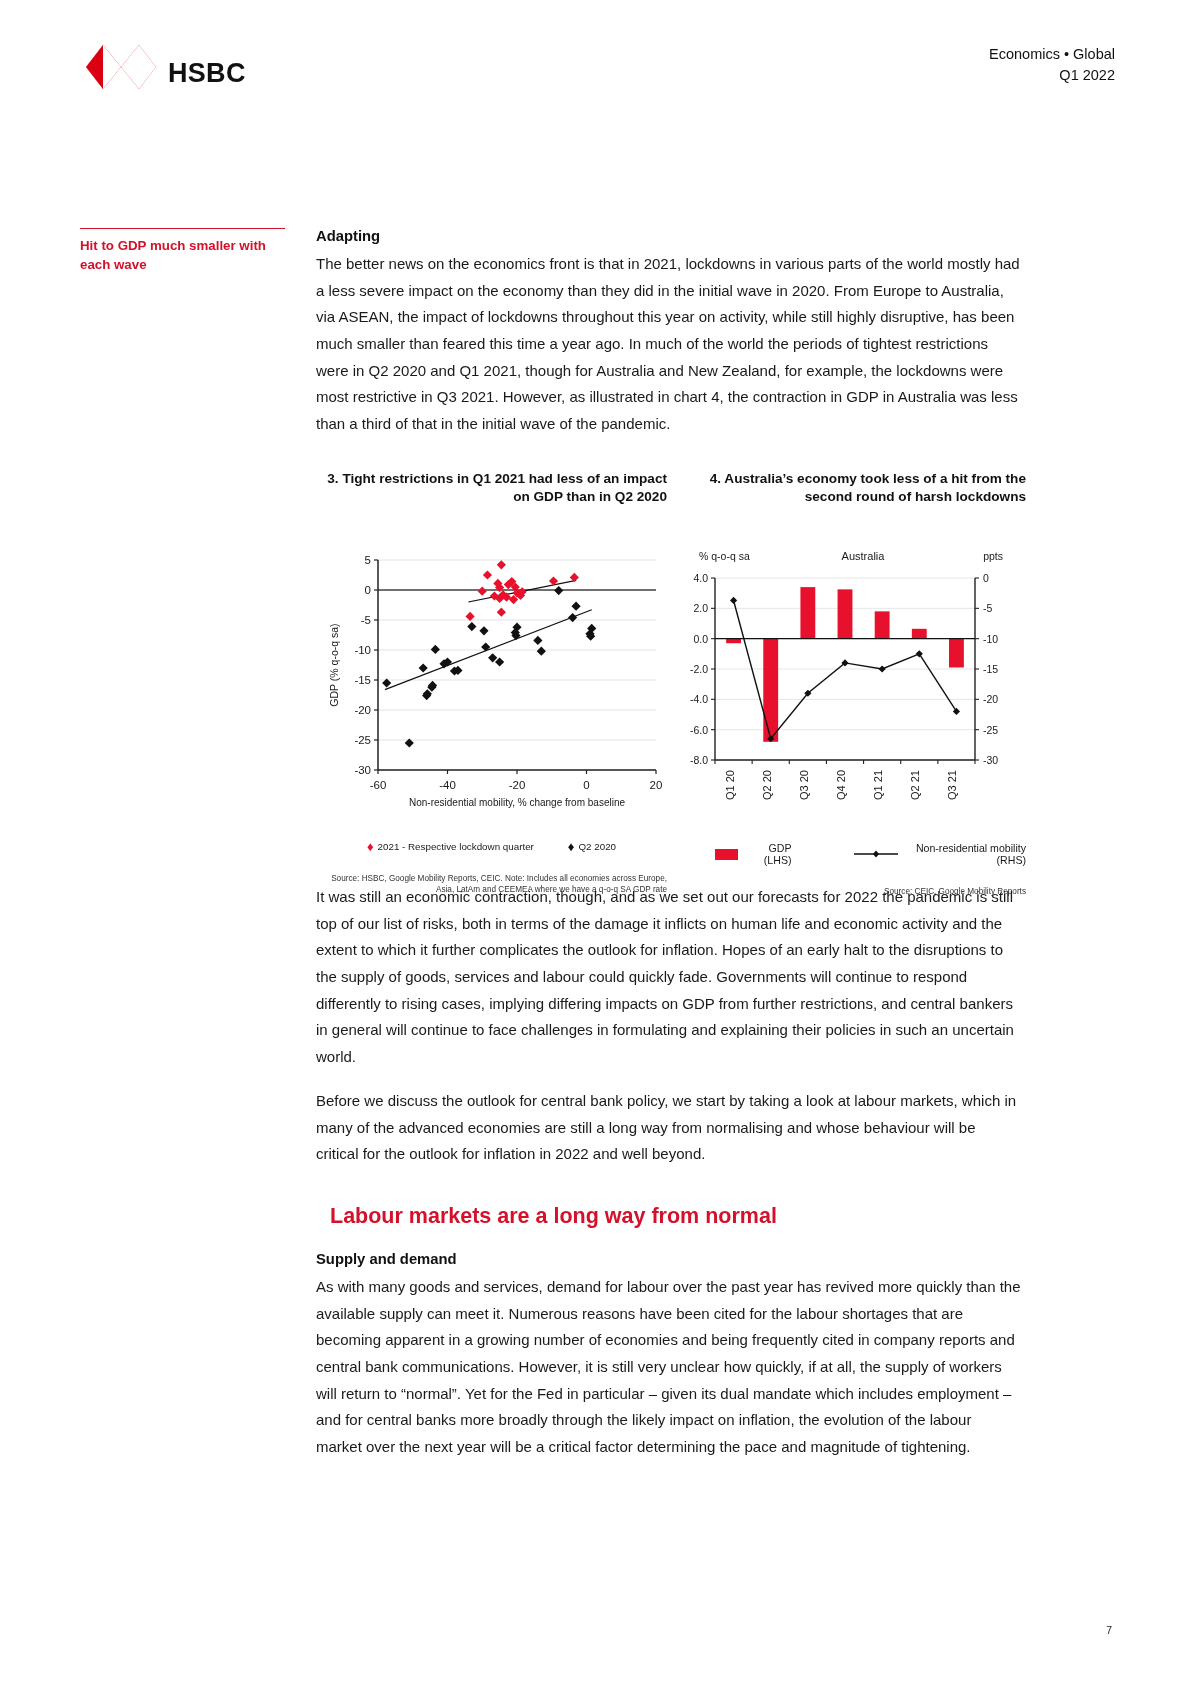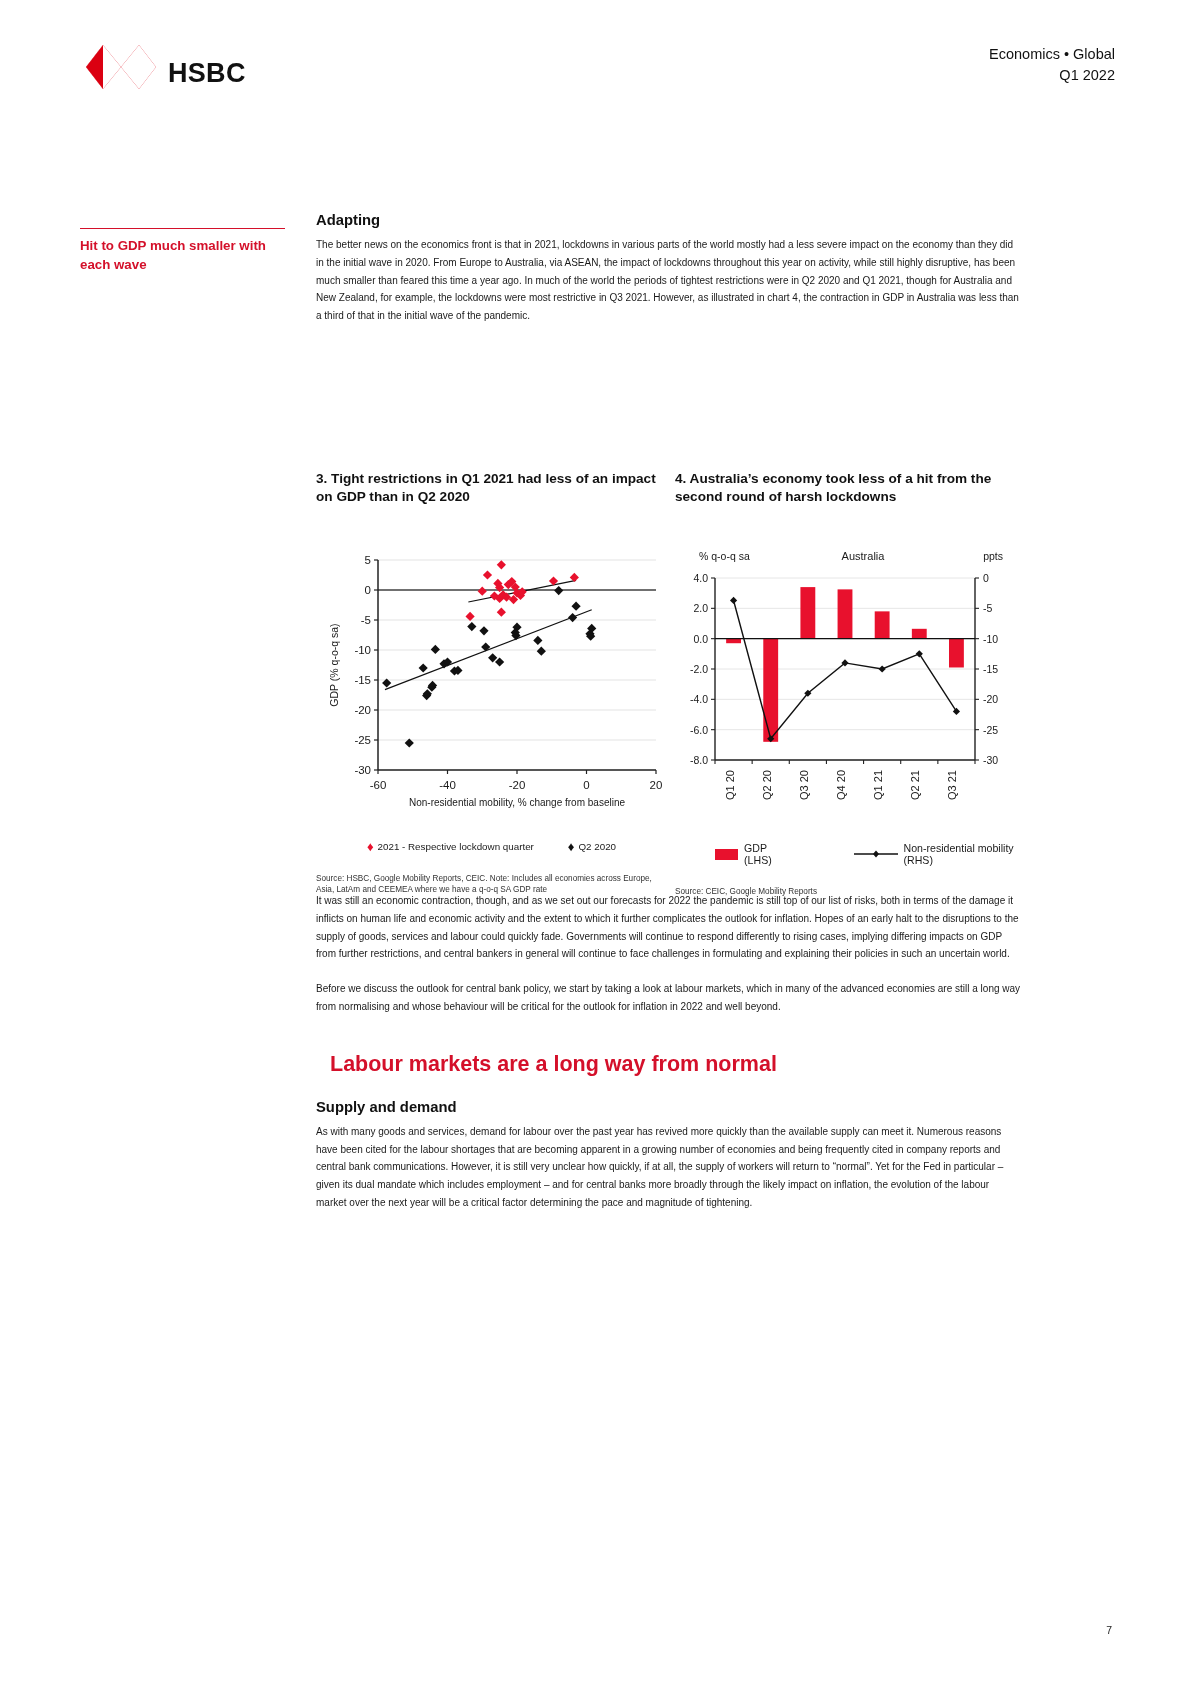--- a/index.html
+++ b/index.html
@@ -21,27 +21,27 @@
   .hdr-brand { font-size:27px; font-weight:bold; color:#111; letter-spacing:0.3px; margin-left:12px; }
   .hdr-right { position:absolute; right:85px; top:44px; text-align:right;
                font-size:14.5px; font-weight:normal; color:#111; line-height:1.45; }
 
   
   .margin-note { position:absolute; left:80px; top:228px; width:213px; }
   .margin-rule { border-top:1.6px solid #d4102a; width:205px; margin-bottom:8px; }
   .margin-text { color:#d4102a; font-size:13.3px; font-weight:bold; line-height:1.42; }
 
   
-  .col { position:absolute; left:316px; top:212px; width:705px; }
+  .col { position:absolute; left:316px; top:228px; width:705px; }
   h3.sub { font-size:14.8px; font-weight:bold; margin:0 0 7px 0; color:#111; }
-  p.body { font-size:10px; line-height:1.78; margin:8px 0 17px 0; color:#1a1a1a; text-align:left; }
+  p.body { font-size:15px; line-height:1.78; margin:0 0 17px 0; color:#1a1a1a; text-align:left; }
 
   
   .charts { position:absolute; left:316px; top:470px; width:710px; display:flex; gap:8px; }
-  .chart-block { width:351px; }
+  .chart-block { width:351px;text-align:right; }
   .chart-title { font-size:13.6px; font-weight:bold; line-height:1.35; color:#111; min-height:54px; }
   .chart-area { position:relative; margin-top:14px; }
   .chart-src { font-size:8.2px; color:#333; line-height:1.32; margin-top:21px; }
 
   svg.plot { display:block; }
 
   
   .lg3 { display:flex; font-size:9.8px; color:#1a1a1a; justify-content:center; gap:34px;
          margin-top:2px; align-items:center; }
   .lg3 span.dot { font-size:13px; line-height:1; margin-right:4px; }

